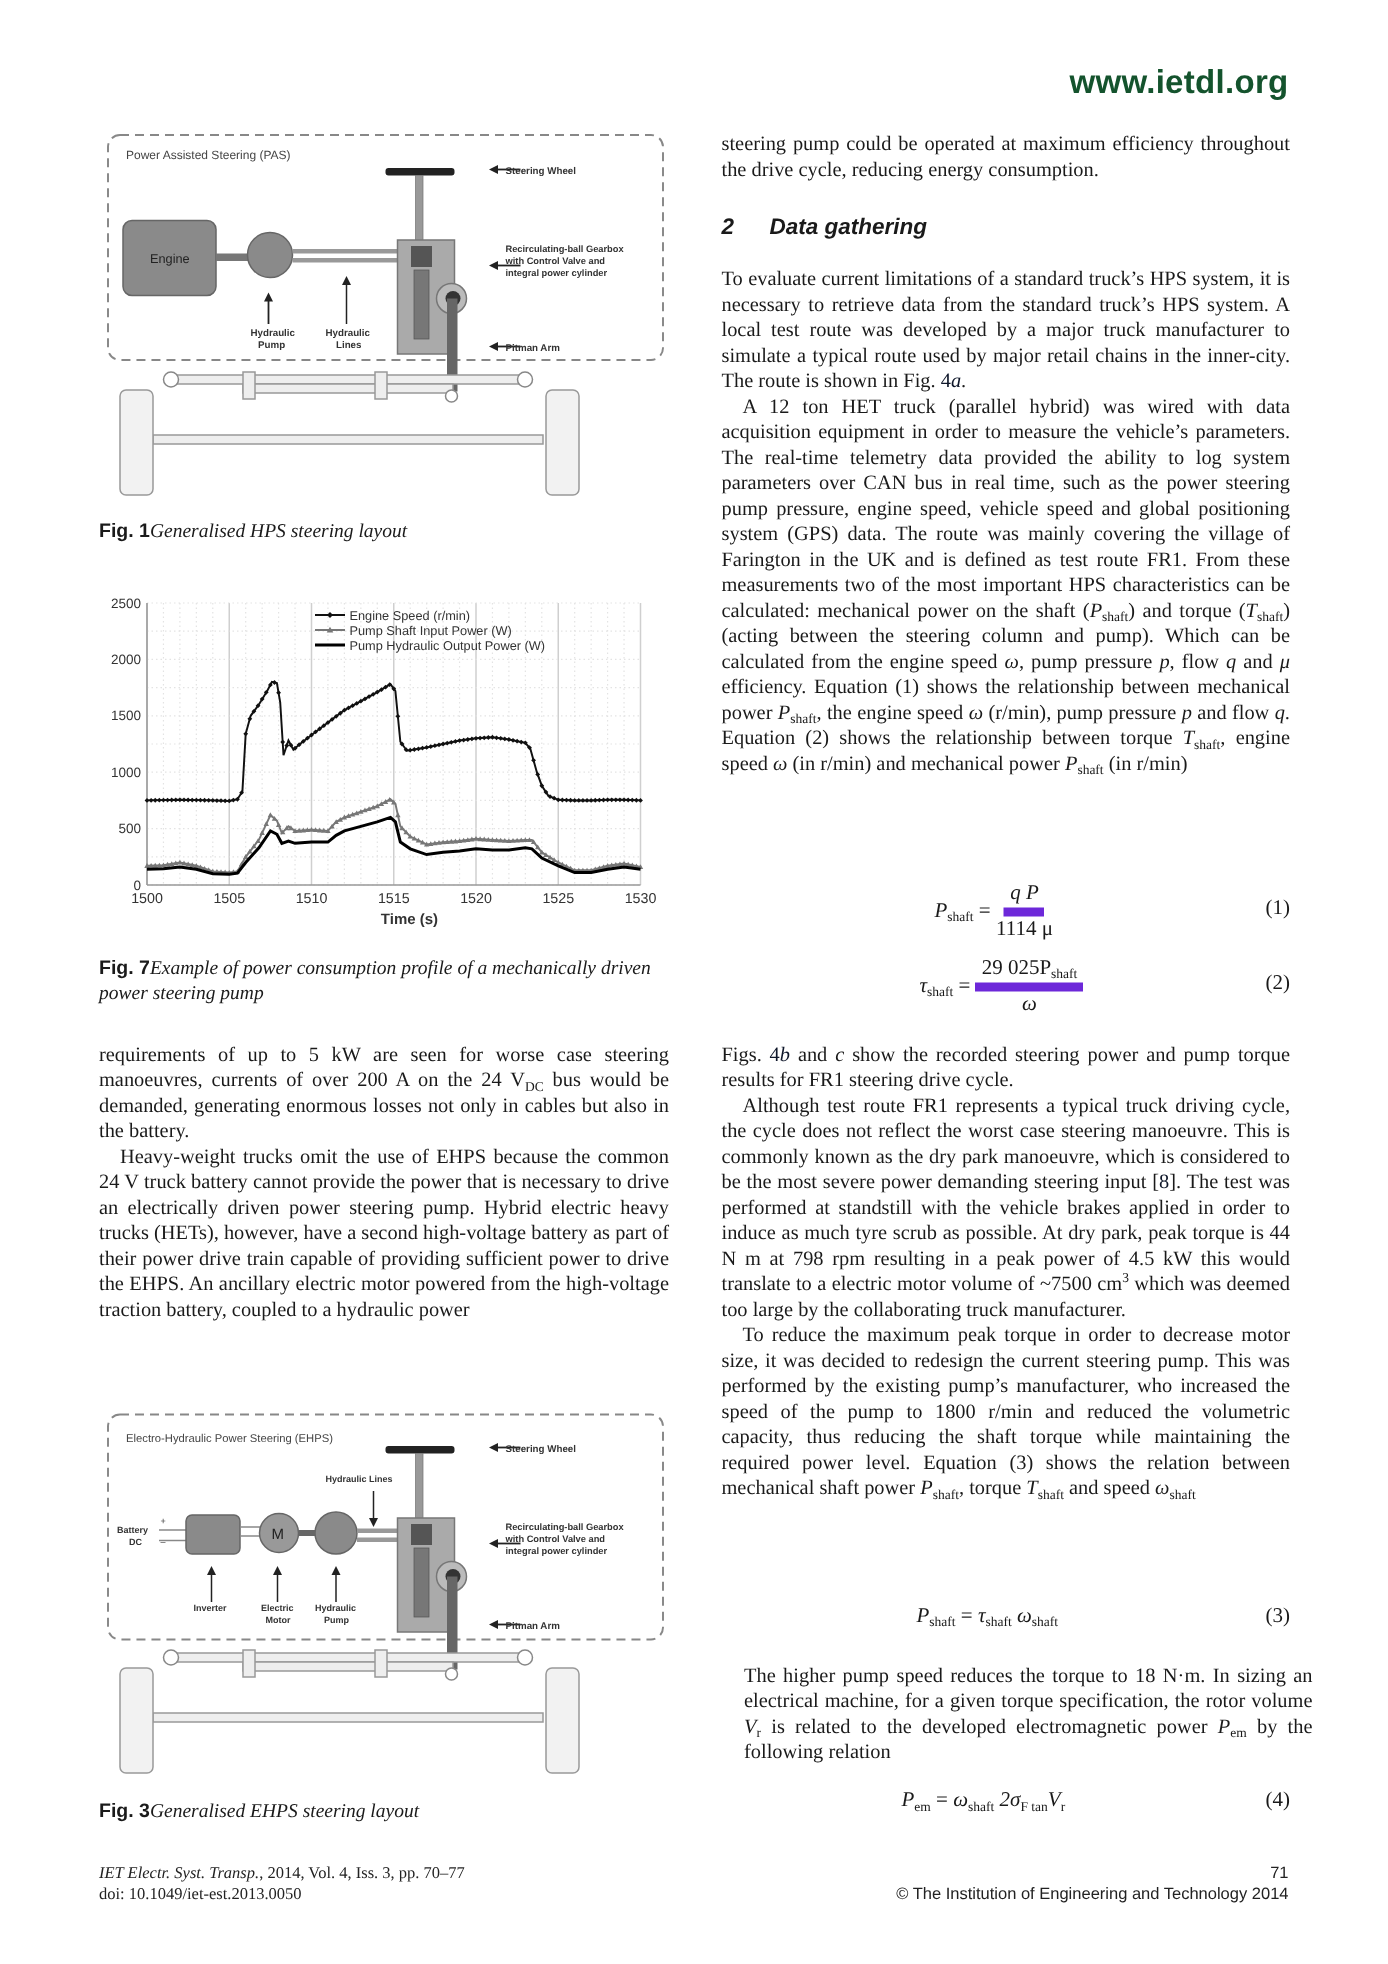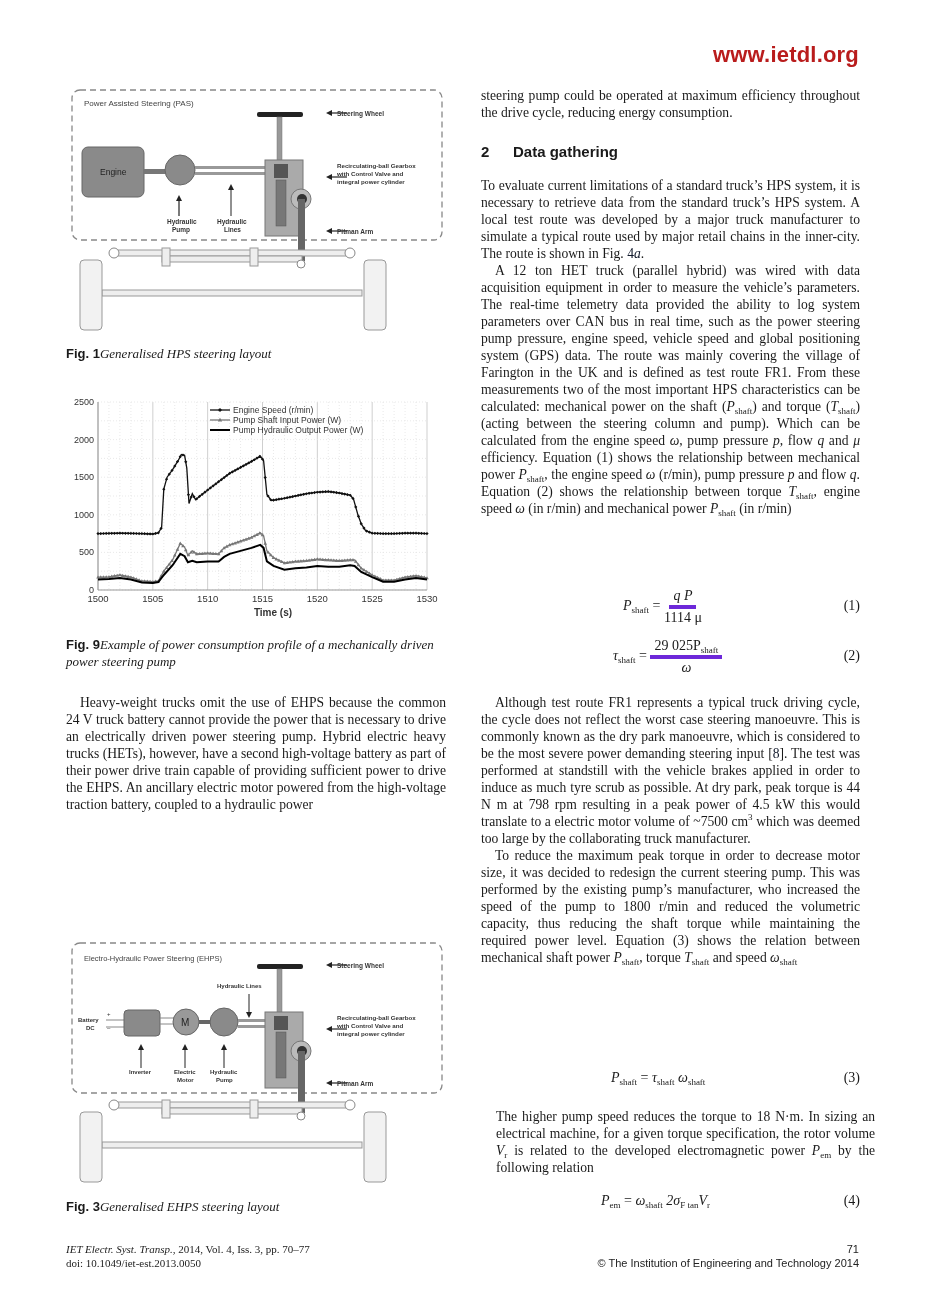--- a/index.html
+++ b/index.html
@@ -1,37 +1,37 @@
 <!DOCTYPE html>
 <html><head>
 <meta charset="utf-8">
 <style>
   html, body { margin: 0; padding: 0; background: #ffffff; }
   body { width: 925px; height: 1309px; position: relative; overflow: hidden;
          font-family: "Liberation Serif", serif; color: #1a1a1a; }
   .abs { position: absolute; }
-  .site { right: 66px; top: 42px; font-family: "Liberation Sans", sans-serif; font-weight: bold; font-size: 22px; color: #b91c1c; letter-spacing: 0.2px; }
+  .site { right: 66px; top: 42px; font-family: "Liberation Sans", sans-serif; font-weight: bold; font-size: 22px; color: #14532d; letter-spacing: 0.2px; }
   .col { position: absolute; font-size: 13.6px; line-height: 17px; text-align: justify; }
   .col p { margin: 0; }
   .col p.ind { text-indent: 14px; }
   .rcol { left: 481px; width: 379px; }
   .lcol { left: 66px; width: 380px; }
   .heading { font-family: "Liberation Sans", sans-serif; font-weight: bold; font-size: 15px; }
   .heading .num { display: inline-block; width: 32px; }
   .caption { font-size: 13px; line-height: 17px; }
   .caption .fl { font-family: "Liberation Sans", sans-serif; font-weight: bold; font-style: normal; margin-right: 0; }
   .caption .ct { font-style: italic; }
   .link { color: #0f172a; }
   sub { font-size: 9px; vertical-align: -3px; line-height: 0; }
   sup { font-size: 9px; line-height: 0; }
   i { font-style: italic; }
   .eq { position: absolute; left: 481px; width: 379px; height: 40px; font-size: 14px; }
   .eq .eqn { position: absolute; right: 0; top: 10px; }
   .frac { display: inline-flex; flex-direction: column; align-items: center; vertical-align: middle; }
-  .frac .n { border-bottom: 4px solid #6d28d9; padding: 0 4px 1px; }
+  .frac .n { border-bottom: 6px solid #6d28d9; padding: 0 4px 1px; }
   .frac .d { padding-top: 1px; }
   .footer { font-family: "Liberation Sans", sans-serif; font-size: 11px; line-height: 14px; color: #222; }
   svg text { font-family: "Liberation Sans", sans-serif; }
 </style>
 </head>
 <body>
 
 <div class="abs site">www.ietdl.org</div>
 
 <svg class="abs" style="left:62px;top:84px;" width="384" height="248">
@@ -402,24 +402,25 @@
       <text x="173" y="23" font-size="8.5" fill="#333">Engine Speed (r/min)</text>
       <line x1="150" x2="170" y1="30" y2="30" stroke="#777777" stroke-width="1.3"></line>
       <polygon points="160,27.8 162.2,31.6 157.8,31.6" fill="#777777"></polygon>
       <text x="173" y="33" font-size="8.5" fill="#333">Pump Shaft Input Power (W)</text>
       <line x1="150" x2="170" y1="40" y2="40" stroke="#000000" stroke-width="2"></line>
       <text x="173" y="43" font-size="8.5" fill="#333">Pump Hydraulic Output Power (W)</text>
     </g>
   <text id="xlabel" x="213" y="226" font-size="10" font-weight="bold" text-anchor="middle" fill="#333">Time (s)</text>
 </svg>
 <div class="abs caption" style="left:66px;top:636px;width:380px;">
-  <span class="fl">Fig. 9</span><span class="ct">Example of power consumption profile of a mechanically driven power steering pump</span>
+  <span class="fl">Fig. 7</span><span class="ct">Example of power consumption profile of a mechanically driven power steering pump</span>
 </div>
 
 <div class="col lcol" style="top:694px;">
+  <p><span>requirements of up to 5 kW are seen for worse case steering manoeuvres, currents of over 200 A on the 24 V</span><sub>DC</sub><span> bus would be demanded, generating enormous losses not only in cables but also in the battery.</span></p>
   <p class="ind">Heavy-weight trucks omit the use of EHPS because the common 24 V truck battery cannot provide the power that is necessary to drive an electrically driven power steering pump. Hybrid electric heavy trucks (HETs), however, have a second high-voltage battery as part of their power drive train capable of providing sufficient power to drive the EHPS. An ancillary electric motor powered from the high-voltage traction battery, coupled to a hydraulic power</p>
 </div>
 
 <svg class="abs" style="left:62px;top:938px;" width="384" height="250">
   <rect x="10" y="5" width="370" height="150" rx="8" fill="none" stroke="#888" stroke-dasharray="6,4" stroke-width="1.3"></rect>
   <text x="22" y="23" font-size="7.5" fill="#444">Electro-Hydraulic Power Steering (EHPS)</text>
   <text x="16" y="84" font-size="6" font-weight="bold" fill="#333">Battery</text>
   <text x="24" y="92" font-size="6" font-weight="bold" fill="#333">DC</text>
   <text x="45" y="78" font-size="6" fill="#333">+</text>
   <text x="45" y="92" font-size="6" fill="#333">–</text>
@@ -478,21 +479,21 @@
   <rect x="18" y="174" width="22" height="70" rx="4" fill="#f2f2f2" stroke="#999"></rect>
   <rect x="302" y="174" width="22" height="70" rx="4" fill="#f2f2f2" stroke="#999"></rect>
 </svg>
 <div class="abs caption" style="left:66px;top:1198px;">
   <span class="fl">Fig. 3</span><span class="ct">Generalised EHPS steering layout</span>
 </div>
 
 <div class="col rcol" style="top:87px;">
   <p>steering pump could be operated at maximum efficiency throughout the drive cycle, reducing energy consumption.</p>
 </div>
-<div class="abs heading" style="left:481px;top:143px;">
+<div class="abs heading" style="left:481px;top:143px;font-style:italic;">
   <span class="num">2</span><span>Data gathering</span>
 </div>
 <div class="col rcol" style="top:177px;">
   <p><span>To evaluate current limitations of a standard truck’s HPS system, it is necessary to retrieve data from the standard truck’s HPS system. A local test route was developed by a major truck manufacturer to simulate a typical route used by major retail chains in the inner-city. The route is shown in Fig. </span><span class="link"><span>4</span><i>a</i></span><span>.</span></p>
   <p class="ind"><span>A 12 ton HET truck (parallel hybrid) was wired with data acquisition equipment in order to measure the vehicle’s parameters. The real-time telemetry data provided the ability to log system parameters over CAN bus in real time, such as the power steering pump pressure, engine speed, vehicle speed and global positioning system (GPS) data. The route was mainly covering the village of Farington in the UK and is defined as test route FR1. From these measurements two of the most important HPS characteristics can be calculated: mechanical power on the shaft (</span><i>P</i><sub>shaft</sub><span>) and torque (</span><i>T</i><sub>shaft</sub><span>) (acting between the steering column and pump). Which can be calculated from the engine speed </span><i>ω</i><span>, pump pressure </span><i>p</i><span>, flow </span><i>q</i><span> and </span><i>μ</i><span> efficiency. Equation (1) shows the relationship between mechanical power </span><i>P</i><sub>shaft</sub><span>, the engine speed </span><i>ω</i><span> (r/min), pump pressure </span><i>p</i><span> and flow </span><i>q</i><span>. Equation (2) shows the relationship between torque </span><i>T</i><sub>shaft</sub><span>, engine speed </span><i>ω</i><span> (in r/min) and mechanical power </span><i>P</i><sub>shaft</sub><span> (in r/min)</span></p>
 </div>
 
 <div class="eq" style="top:588px;">
   <div style="position:absolute;left:142px;top:0;">
     <i>P</i><sub>shaft</sub>
@@ -511,20 +512,21 @@
     <span>=</span>
     <span class="frac">
         <span class="n"><span>29 025P</span><sub>shaft</sub></span>
         <i class="d">ω</i>
       </span>
   </div>
   <span class="eqn">(2)</span>
 </div>
 
 <div class="col rcol" style="top:694px;">
+  <p><span>Figs. </span><span class="link"><span>4</span><i>b</i></span><span> and </span><i>c</i><span> show the recorded steering power and pump torque results for FR1 steering drive cycle.</span></p>
   <p class="ind"><span>Although test route FR1 represents a typical truck driving cycle, the cycle does not reflect the worst case steering manoeuvre. This is commonly known as the dry park manoeuvre, which is considered to be the most severe power demanding steering input [</span><span class="link">8</span><span>]. The test was performed at standstill with the vehicle brakes applied in order to induce as much tyre scrub as possible. At dry park, peak torque is 44 N m at 798 rpm resulting in a peak power of 4.5 kW this would translate to a electric motor volume of ~7500 cm</span><sup>3</sup><span> which was deemed too large by the collaborating truck manufacturer.</span></p>
   <p class="ind"><span>To reduce the maximum peak torque in order to decrease motor size, it was decided to redesign the current steering pump. This was performed by the existing pump’s manufacturer, who increased the speed of the pump to 1800 r/min and reduced the volumetric capacity, thus reducing the shaft torque while maintaining the required power level. Equation (3) shows the relation between mechanical shaft power </span><i>P</i><sub>shaft</sub><span>, torque </span><i>T</i><sub>shaft</sub><span> and speed </span><i>ω</i><sub>shaft</sub></p>
 </div>
 
 <div class="eq" style="top:1066px;">
   <div style="position:absolute;left:130px;top:4px;">
     <i>P</i><sub>shaft</sub>
     <span>=</span>
     <i>τ</i><sub>shaft</sub>
     <i>ω</i><sub>shaft</sub>

